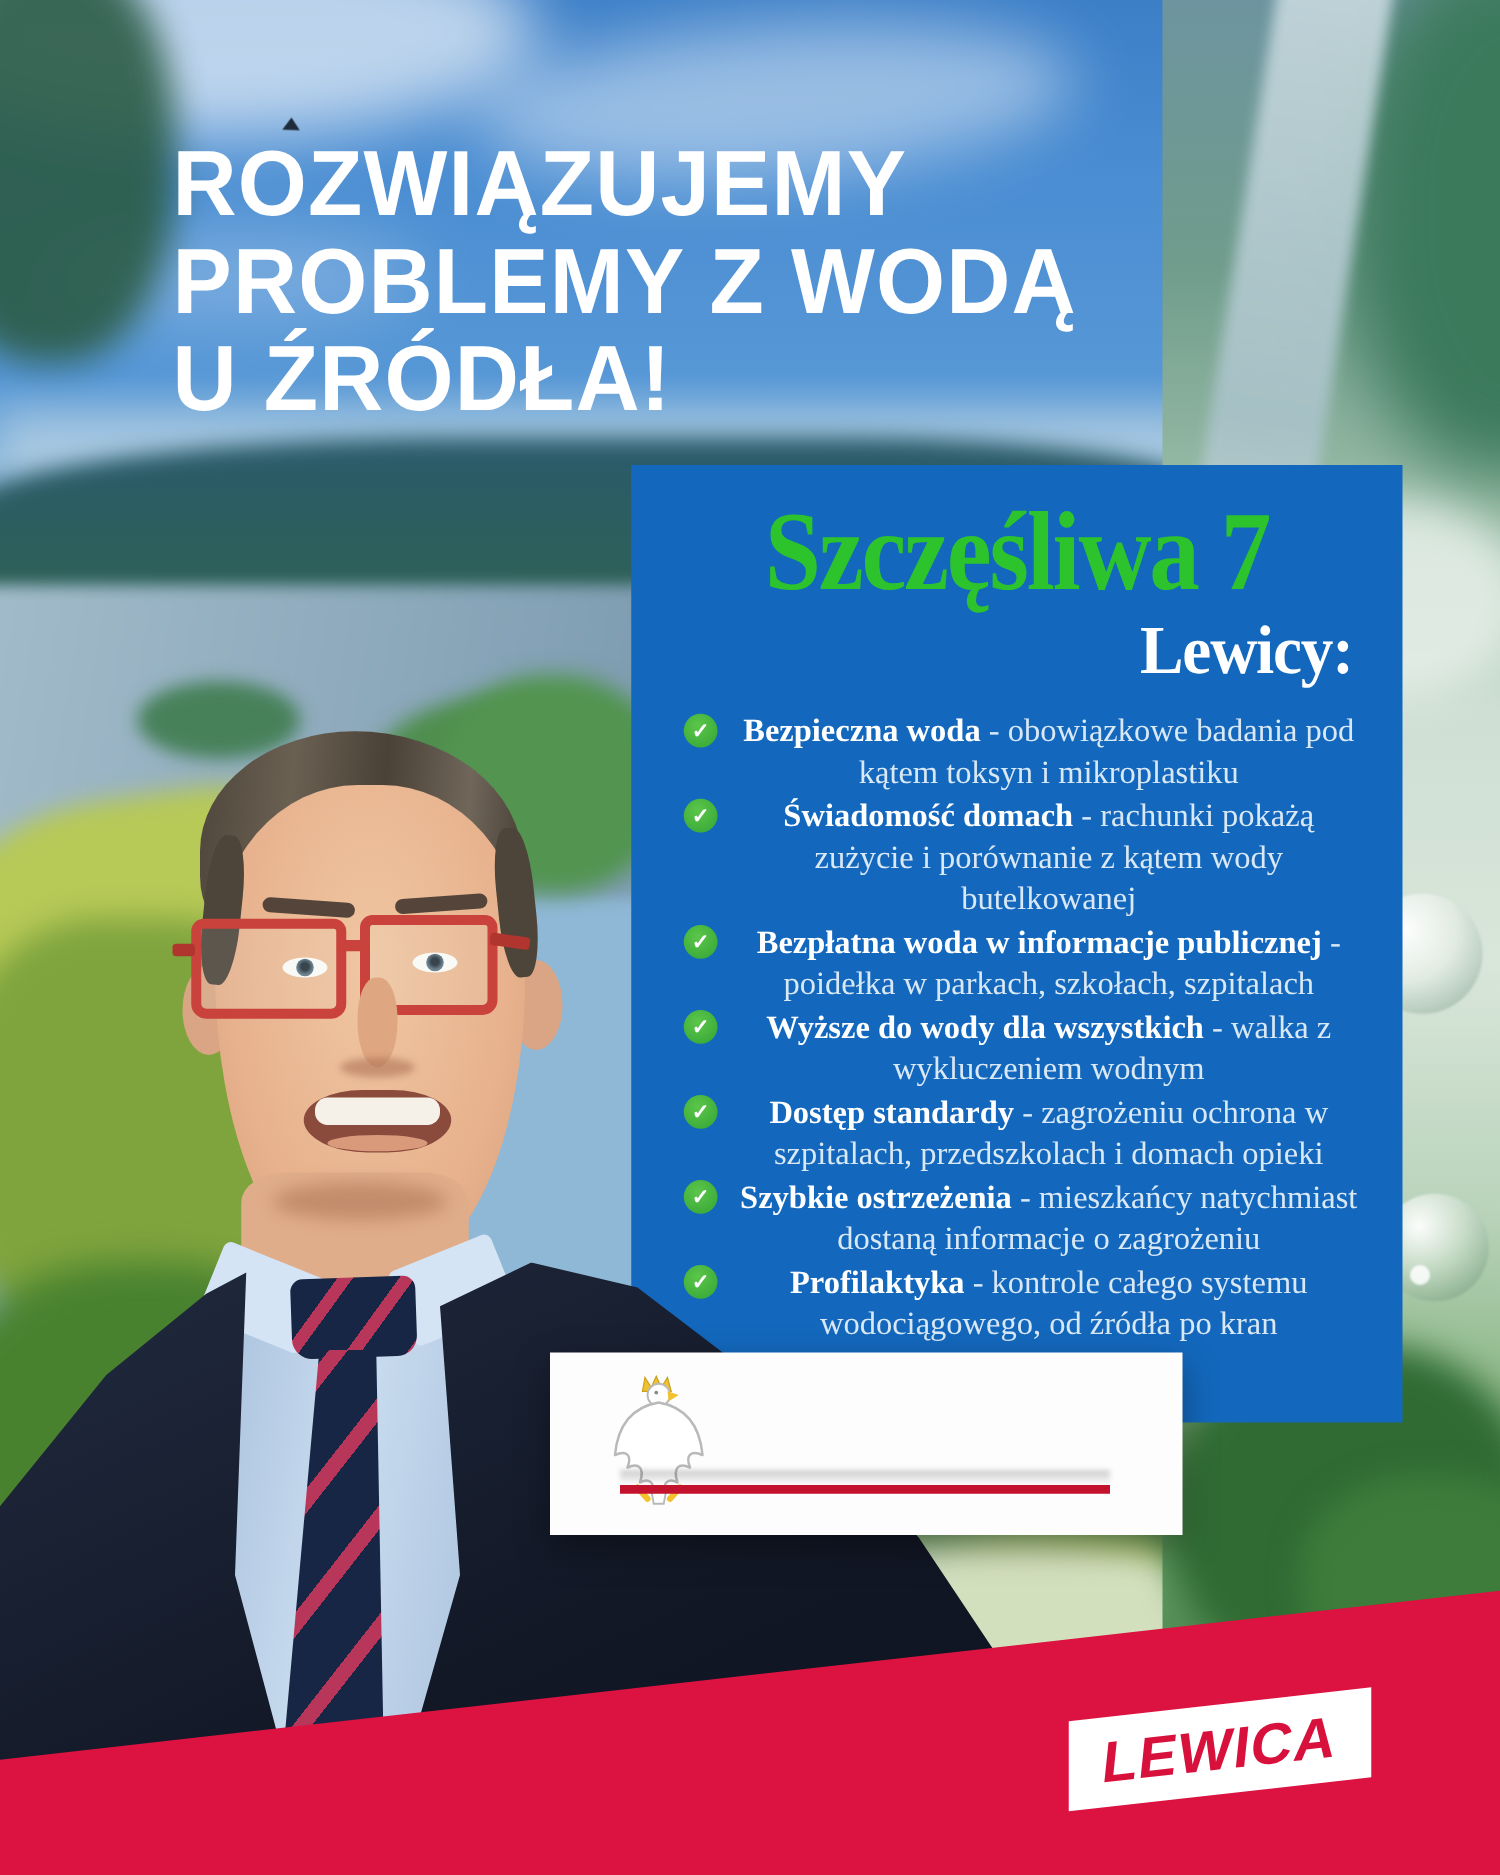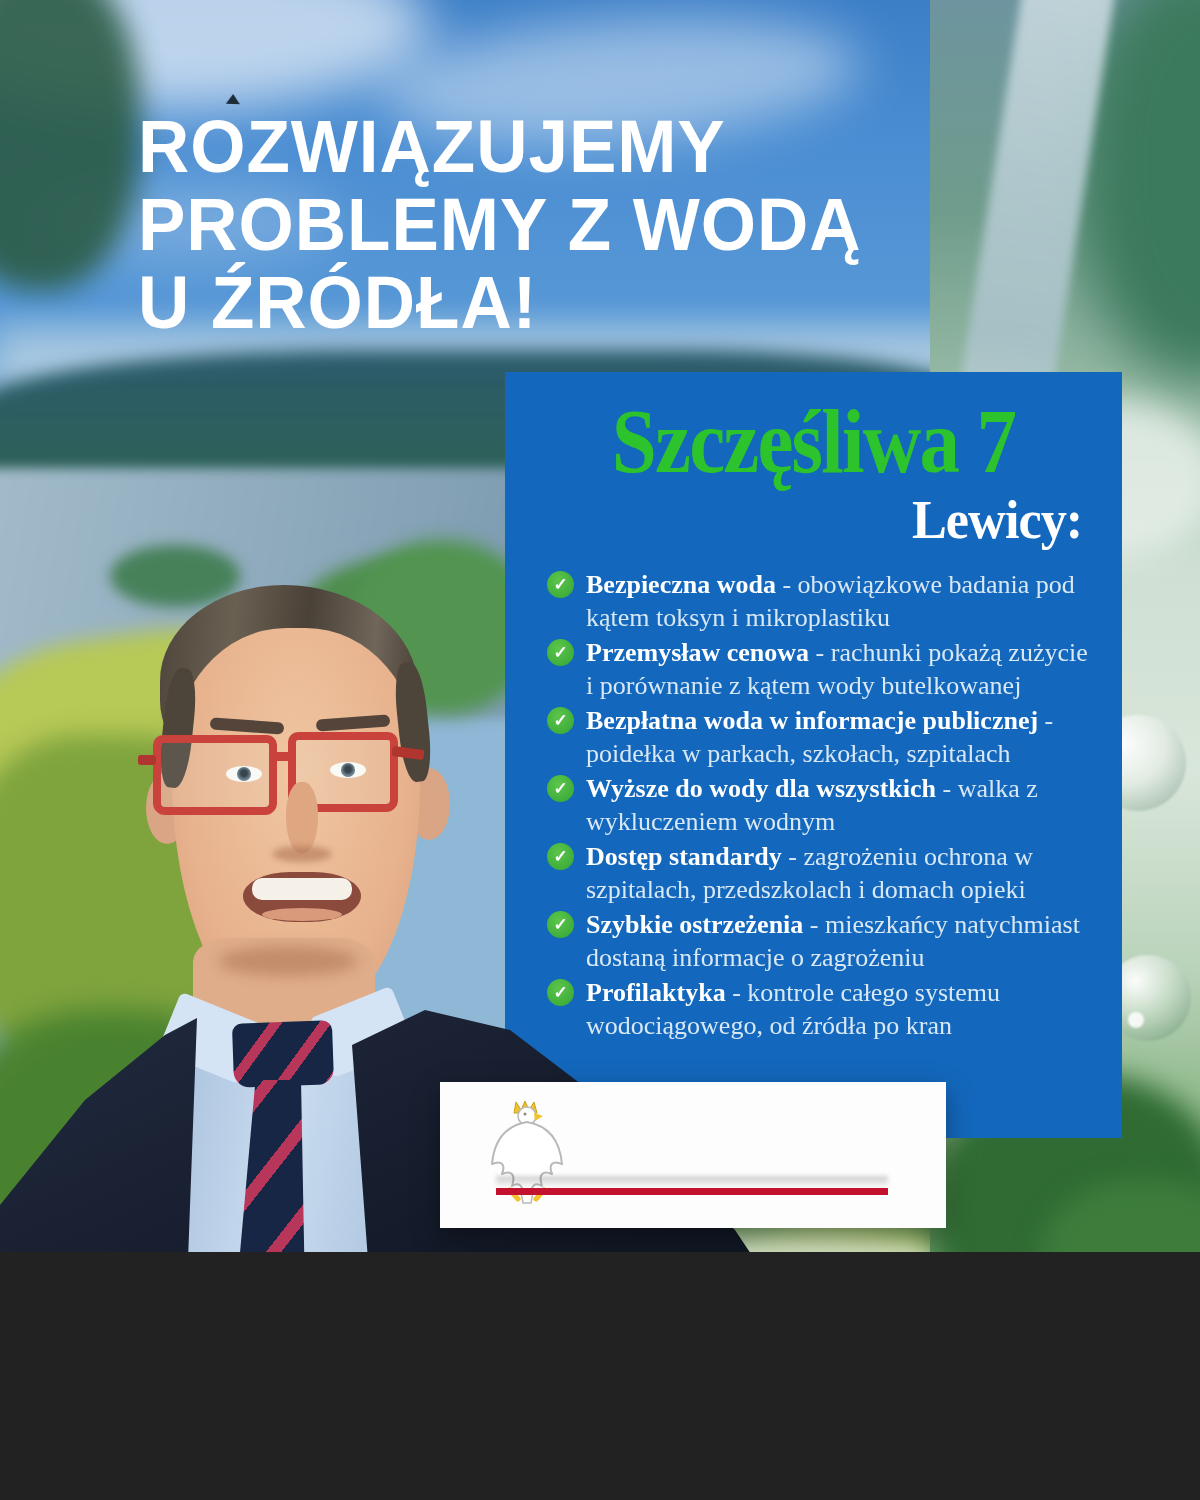--- a/index.html
+++ b/index.html
@@ -1,17 +1,17 @@
 <!DOCTYPE html>
 <html><head>
 <meta charset="utf-8">
 <style>
   html,body{margin:0;padding:0;background:#222;}
   .poster{
-    position:relative;width:1200px;height:1252px;overflow:hidden;
+    position:relative;width:1200px;height:1500px;overflow:hidden;
     font-family:"Liberation Sans","DejaVu Sans",sans-serif;
     background:linear-gradient(180deg,#3c7fc7 0,#4a8dd2 140px,#5697d6 300px,#7fb0d8 360px,#8fb8d6 420px);
   }
   .poster *{position:absolute;box-sizing:border-box;}
 
   
   .cloud{border-radius:50%;background:#fff;filter:blur(26px);}
   .cloud.c1{left:-90px;top:-60px;width:520px;height:170px;opacity:.65;}
   .cloud.c2{left:380px;top:20px;width:480px;height:120px;opacity:.45;transform:rotate(-4deg);}
   .cloud.c3{left:40px;top:180px;width:300px;height:80px;opacity:.22;}
@@ -56,21 +56,21 @@
   
   .panel{left:505px;top:372px;width:617px;height:766px;background:#1368bd;z-index:2;font-family:Liberation Serif, serif;}
   .panel-title{position:absolute;left:0;top:18px;width:100%;text-align:center;margin:0;
     color:#2cc32c;font-size:90px;font-weight:700;letter-spacing:-2px;transform:scaleX(.9);}
   .panel-subtitle{position:absolute;right:40px;top:116px;color:#fff;font-size:55px;font-weight:700;letter-spacing:-1px;transform:scaleX(.95);transform-origin:right top;}
   .items{position:absolute;left:42px;top:196px;width:545px;margin:0;padding:0;list-style:none;}
   .items .item{position:static;display:flex;align-items:flex-start;margin-bottom:2px;}
   .check{position:static;flex:0 0 27px;width:27px;height:27px;margin-top:3px;border-radius:50%;
     background:radial-gradient(circle at 42% 35%,#5cc64a,#3fae3b 70%);display:flex;align-items:center;justify-content:center;}
   .check i{position:static;font-style:normal;color:#fff;font-size:17px;font-weight:700;line-height:1;}
-  .item-text{position:static;margin:0 0 0 12px;font-size:26px;line-height:33px;color:#d9e8f5;font-weight:400;}
+  .item-text{position:static;margin:0 0 0 12px;font-size:26px;line-height:33px;color:#d9e8f5;font-weight:400;text-align:center;}
   .item-text .lead{position:static;color:#ffffff;font-weight:700;}
   .item-text .rest{position:static;}
 
   
   .person{left:0;top:0;width:1200px;height:1500px;z-index:4;pointer-events:none;}
   .hair{left:160px;top:585px;width:258px;height:200px;border-radius:48% 52% 42% 42%;
     background:linear-gradient(95deg,#4f463c 0%,#6a6052 28%,#4a4137 55%,#70665a 80%,#443b32 100%);}
   .ear{width:42px;height:72px;background:#d9a584;border-radius:50%;}
   .ear.left{left:146px;top:772px;}
   .ear.right{left:408px;top:768px;}
@@ -182,21 +182,21 @@
       <li class="item">
         <span class="check">
             <i>✓</i>
           </span>
         <p class="item-text"><b class="lead">Bezpieczna woda</b><span class="rest"> - obowiązkowe badania pod kątem toksyn i mikroplastiku</span></p>
       </li>
       <li class="item">
         <span class="check">
             <i>✓</i>
           </span>
-        <p class="item-text"><b class="lead">Przemysław cenowa</b><span class="rest"> - rachunki pokażą zużycie i porównanie z kątem wody butelkowanej</span></p>
+        <p class="item-text"><b class="lead">Świadomość domach</b><span class="rest"> - rachunki pokażą zużycie i porównanie z kątem wody butelkowanej</span></p>
       </li>
       <li class="item">
         <span class="check">
             <i>✓</i>
           </span>
         <p class="item-text"><b class="lead">Bezpłatna woda w informacje publicznej</b><span class="rest"> - poidełka w parkach, szkołach, szpitalach</span></p>
       </li>
       <li class="item">
         <span class="check">
             <i>✓</i>

